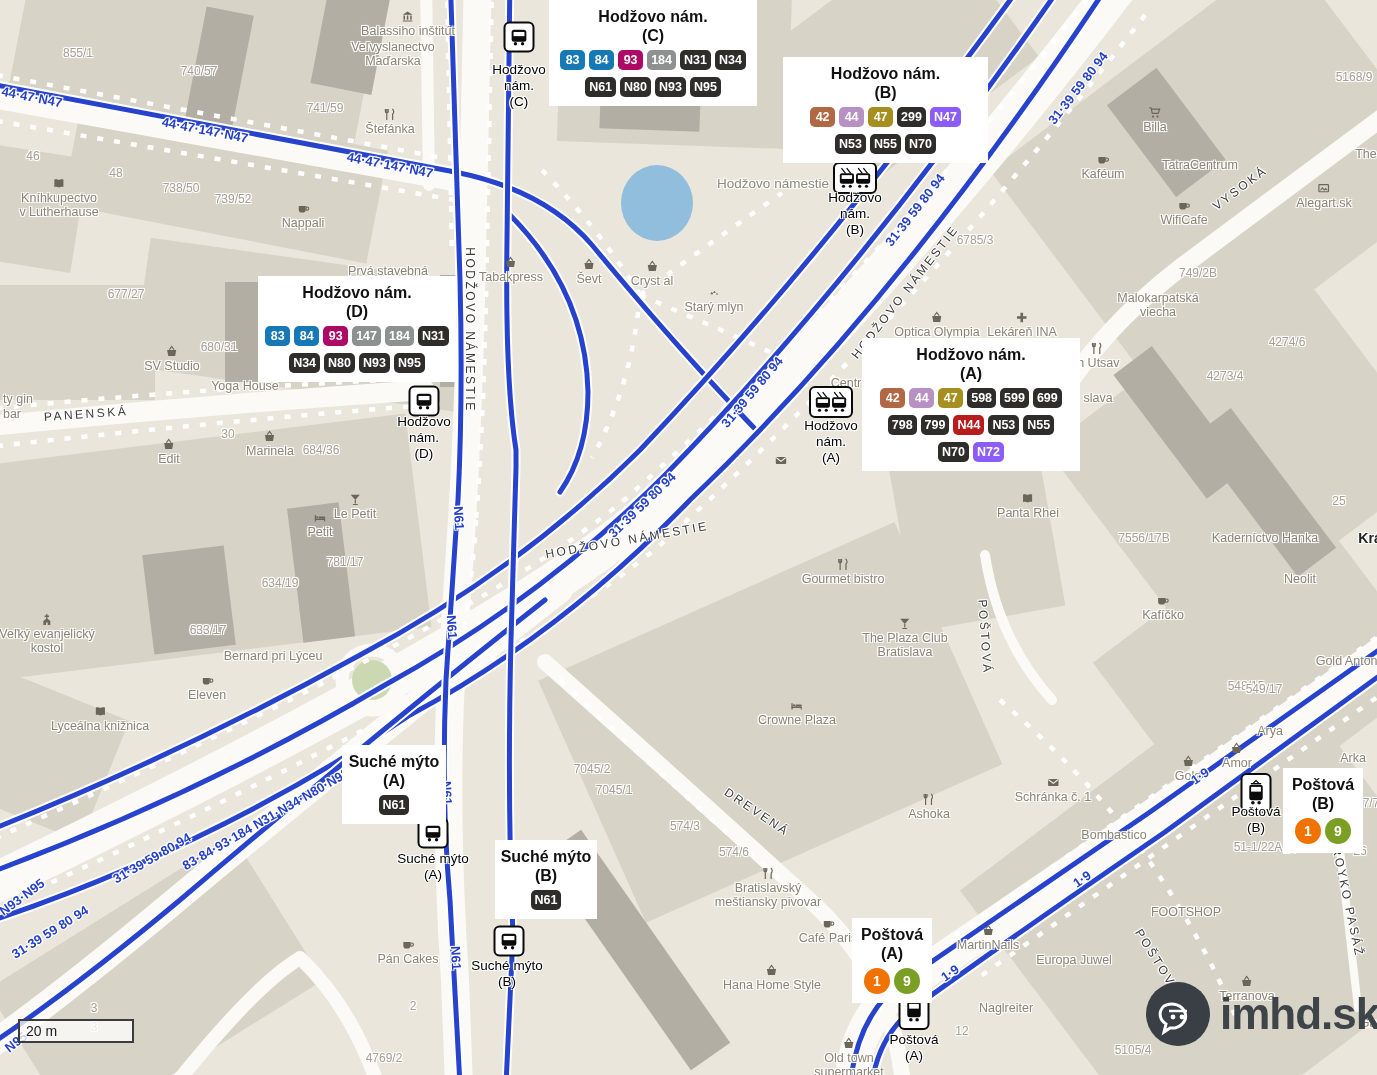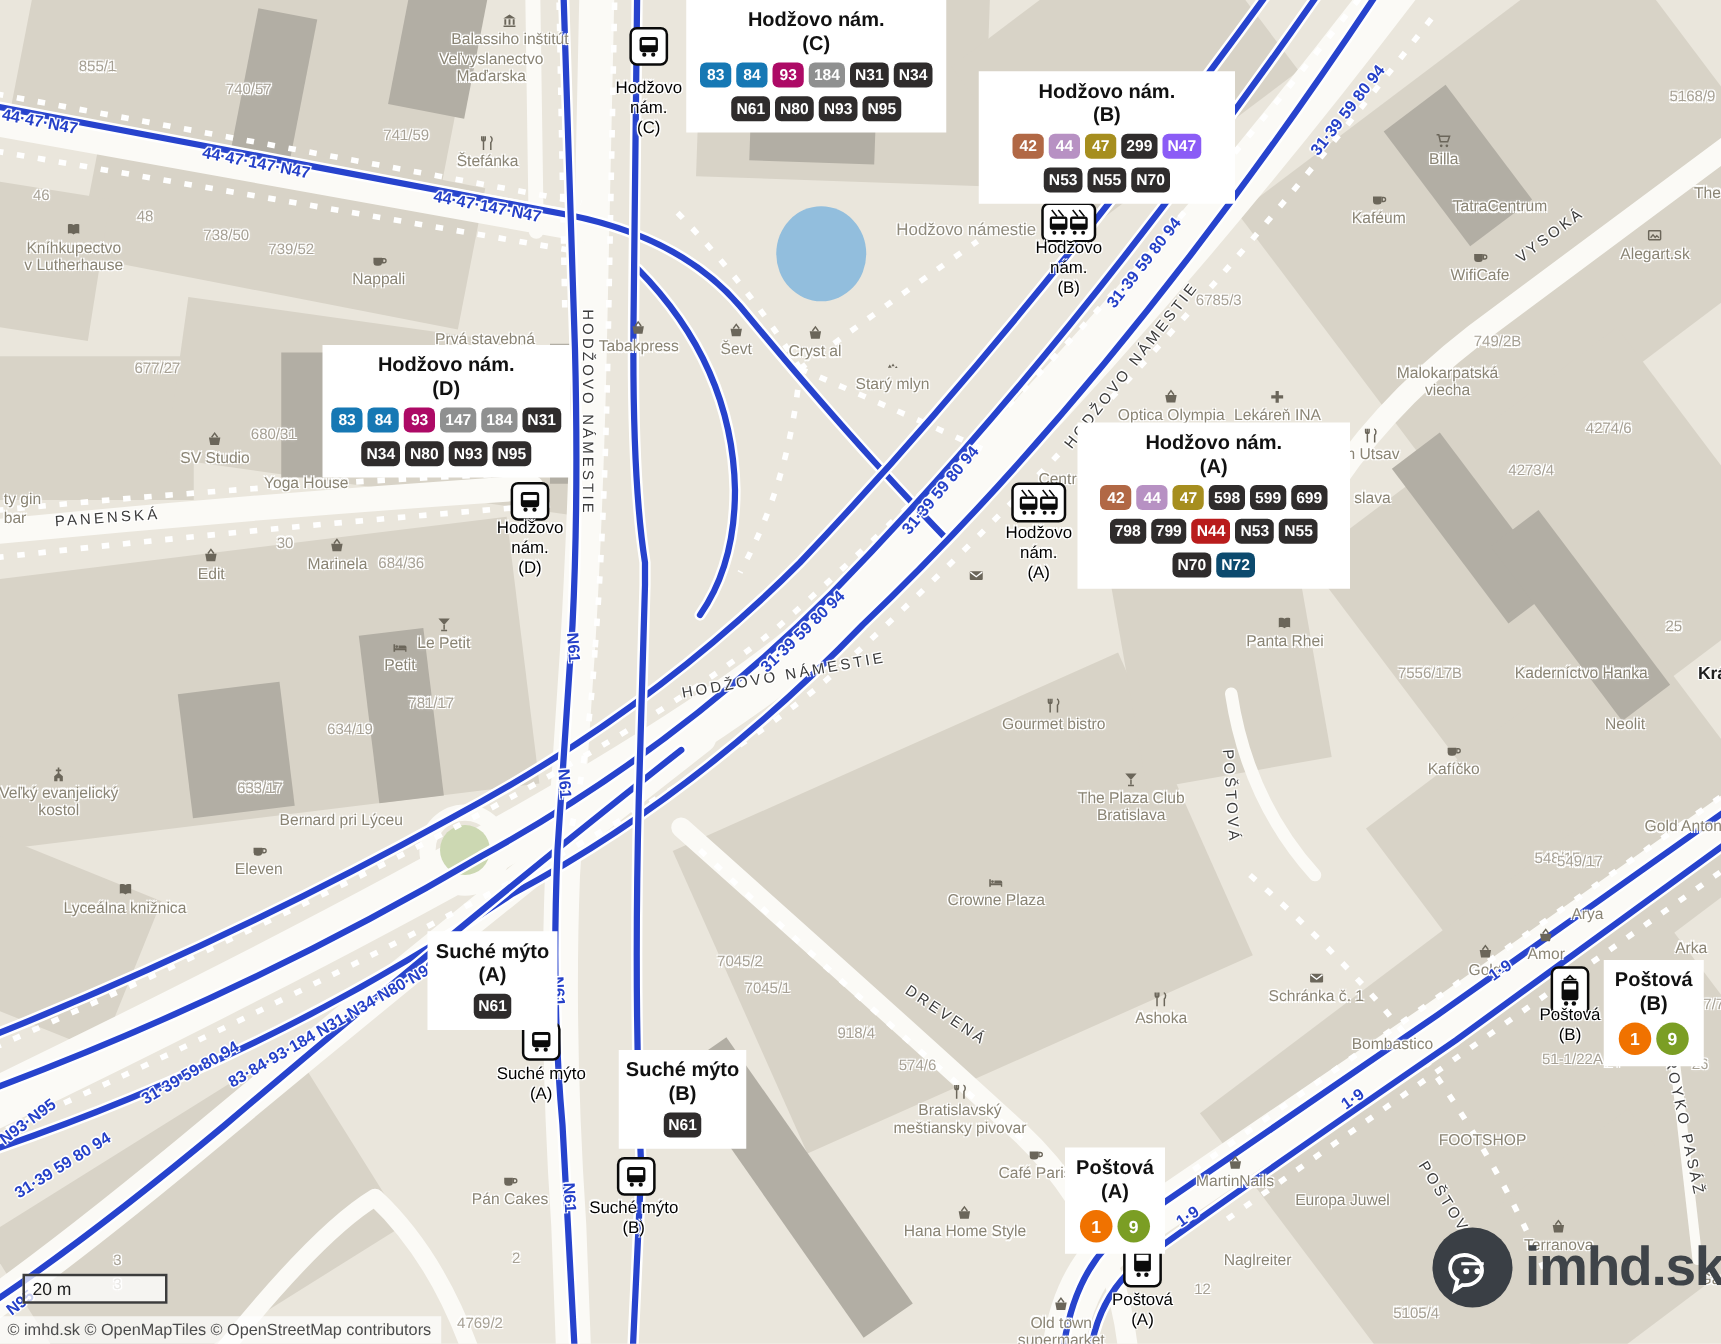--- a/index.html
+++ b/index.html
@@ -475,21 +475,21 @@
           </svg></span>
         <div>Ashoka</div>
       </div>
       <div class="map-label num" style="left: 592px; top: 769px; transform: translate(-50%, -50%);">
         <div>7045/2</div>
       </div>
       <div class="map-label num" style="left: 614px; top: 790px; transform: translate(-50%, -50%);">
         <div>7045/1</div>
       </div>
       <div class="map-label num" style="left: 685px; top: 826px; transform: translate(-50%, -50%);">
-        <div>918/4</div>
+        <div>574/3</div>
       </div>
       <div class="map-label num" style="left: 734px; top: 852px; transform: translate(-50%, -50%);">
         <div>574/6</div>
       </div>
       <div class="map-label poi" style="left: 768px; top: 888px; transform: translate(-50%, -50%);">
         <span class="poi-icon"><svg viewBox="0 0 12 12">
             <path d="M3.2 1v3.2M1.9 1v2.2a1.3 1.3 0 0 0 2.6 0V1M3.2 4.5V11" stroke="#6b665a" stroke-width="1.1" fill="none"></path>
             <path d="M8.2 1c1.6.4 1.8 3.6.4 4.6V11" stroke="#6b665a" stroke-width="1.1" fill="none"></path>
           </svg></span>
         <div>Bratislavský</div>
@@ -805,21 +805,21 @@
         <div class="t">Hodžovo nám.</div>
         <div class="t">(D)</div>
         <div class="brow"><span class="badge" style="background: rgb(22, 120, 180);">83</span><span class="badge" style="background: rgb(22, 120, 180);">84</span><span class="badge" style="background: rgb(173, 10, 102);">93</span><span class="badge" style="background: rgb(143, 144, 144);">147</span><span class="badge" style="background: rgb(143, 144, 144);">184</span><span class="badge" style="background: rgb(47, 44, 44);">N31</span></div>
         <div class="brow"><span class="badge" style="background: rgb(47, 44, 44);">N34</span><span class="badge" style="background: rgb(47, 44, 44);">N80</span><span class="badge" style="background: rgb(47, 44, 44);">N93</span><span class="badge" style="background: rgb(47, 44, 44);">N95</span></div>
       </div>
       <div class="stop-box" style="left: 862px; top: 338px; width: 218px;">
         <div class="t">Hodžovo nám.</div>
         <div class="t">(A)</div>
         <div class="brow"><span class="badge" style="background: rgb(177, 104, 69);">42</span><span class="badge" style="background: rgb(183, 145, 195);">44</span><span class="badge" style="background: rgb(166, 142, 31);">47</span><span class="badge" style="background: rgb(47, 44, 44);">598</span><span class="badge" style="background: rgb(47, 44, 44);">599</span><span class="badge" style="background: rgb(47, 44, 44);">699</span></div>
         <div class="brow"><span class="badge" style="background: rgb(47, 44, 44);">798</span><span class="badge" style="background: rgb(47, 44, 44);">799</span><span class="badge" style="background: #b91c1c;">N44</span><span class="badge" style="background: rgb(47, 44, 44);">N53</span><span class="badge" style="background: rgb(47, 44, 44);">N55</span></div>
-        <div class="brow"><span class="badge" style="background: rgb(47, 44, 44);">N70</span><span class="badge" style="background: #0c4a6e;">N72</span></div>
+        <div class="brow"><span class="badge" style="background: rgb(47, 44, 44);">N70</span><span class="badge" style="background: #8b5cf6;">N72</span></div>
       </div>
       <div class="stop-box" style="left: 342px; top: 745px; width: 104px;">
         <div class="t">Suché mýto</div>
         <div class="t">(A)</div>
         <div class="brow"><span class="badge" style="background: rgb(47, 44, 44);">N61</span></div>
       </div>
       <div class="stop-box" style="left: 495px; top: 840px; width: 102px;">
         <div class="t">Suché mýto</div>
         <div class="t">(B)</div>
         <div class="brow"><span class="badge" style="background: rgb(47, 44, 44);">N61</span></div>
@@ -845,14 +845,13 @@
         <path d="M13 19 h18" stroke="#fff" stroke-width="2.5"></path>
       </svg>
     </div>
     <div class="logo-text">imhd.sk</div>
   </div>
 
   <div class="scalebar">
     <span>20 m</span>
   </div>
 
-  <div class="attribution">© imhd.sk © OpenMapTiles © OpenStreetMap contributors</div>
 </div>
 
 </body></html>

